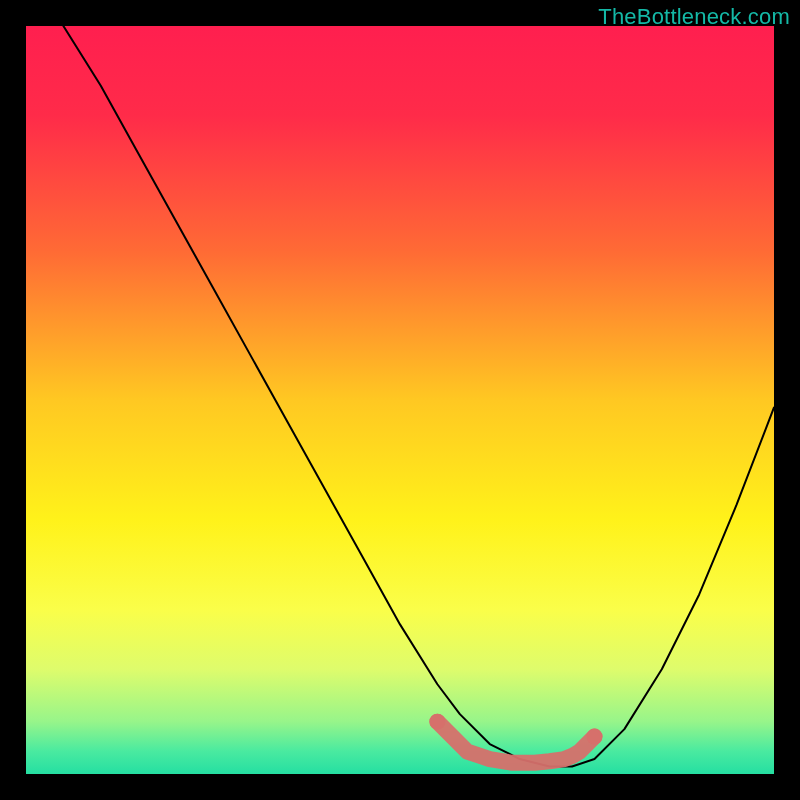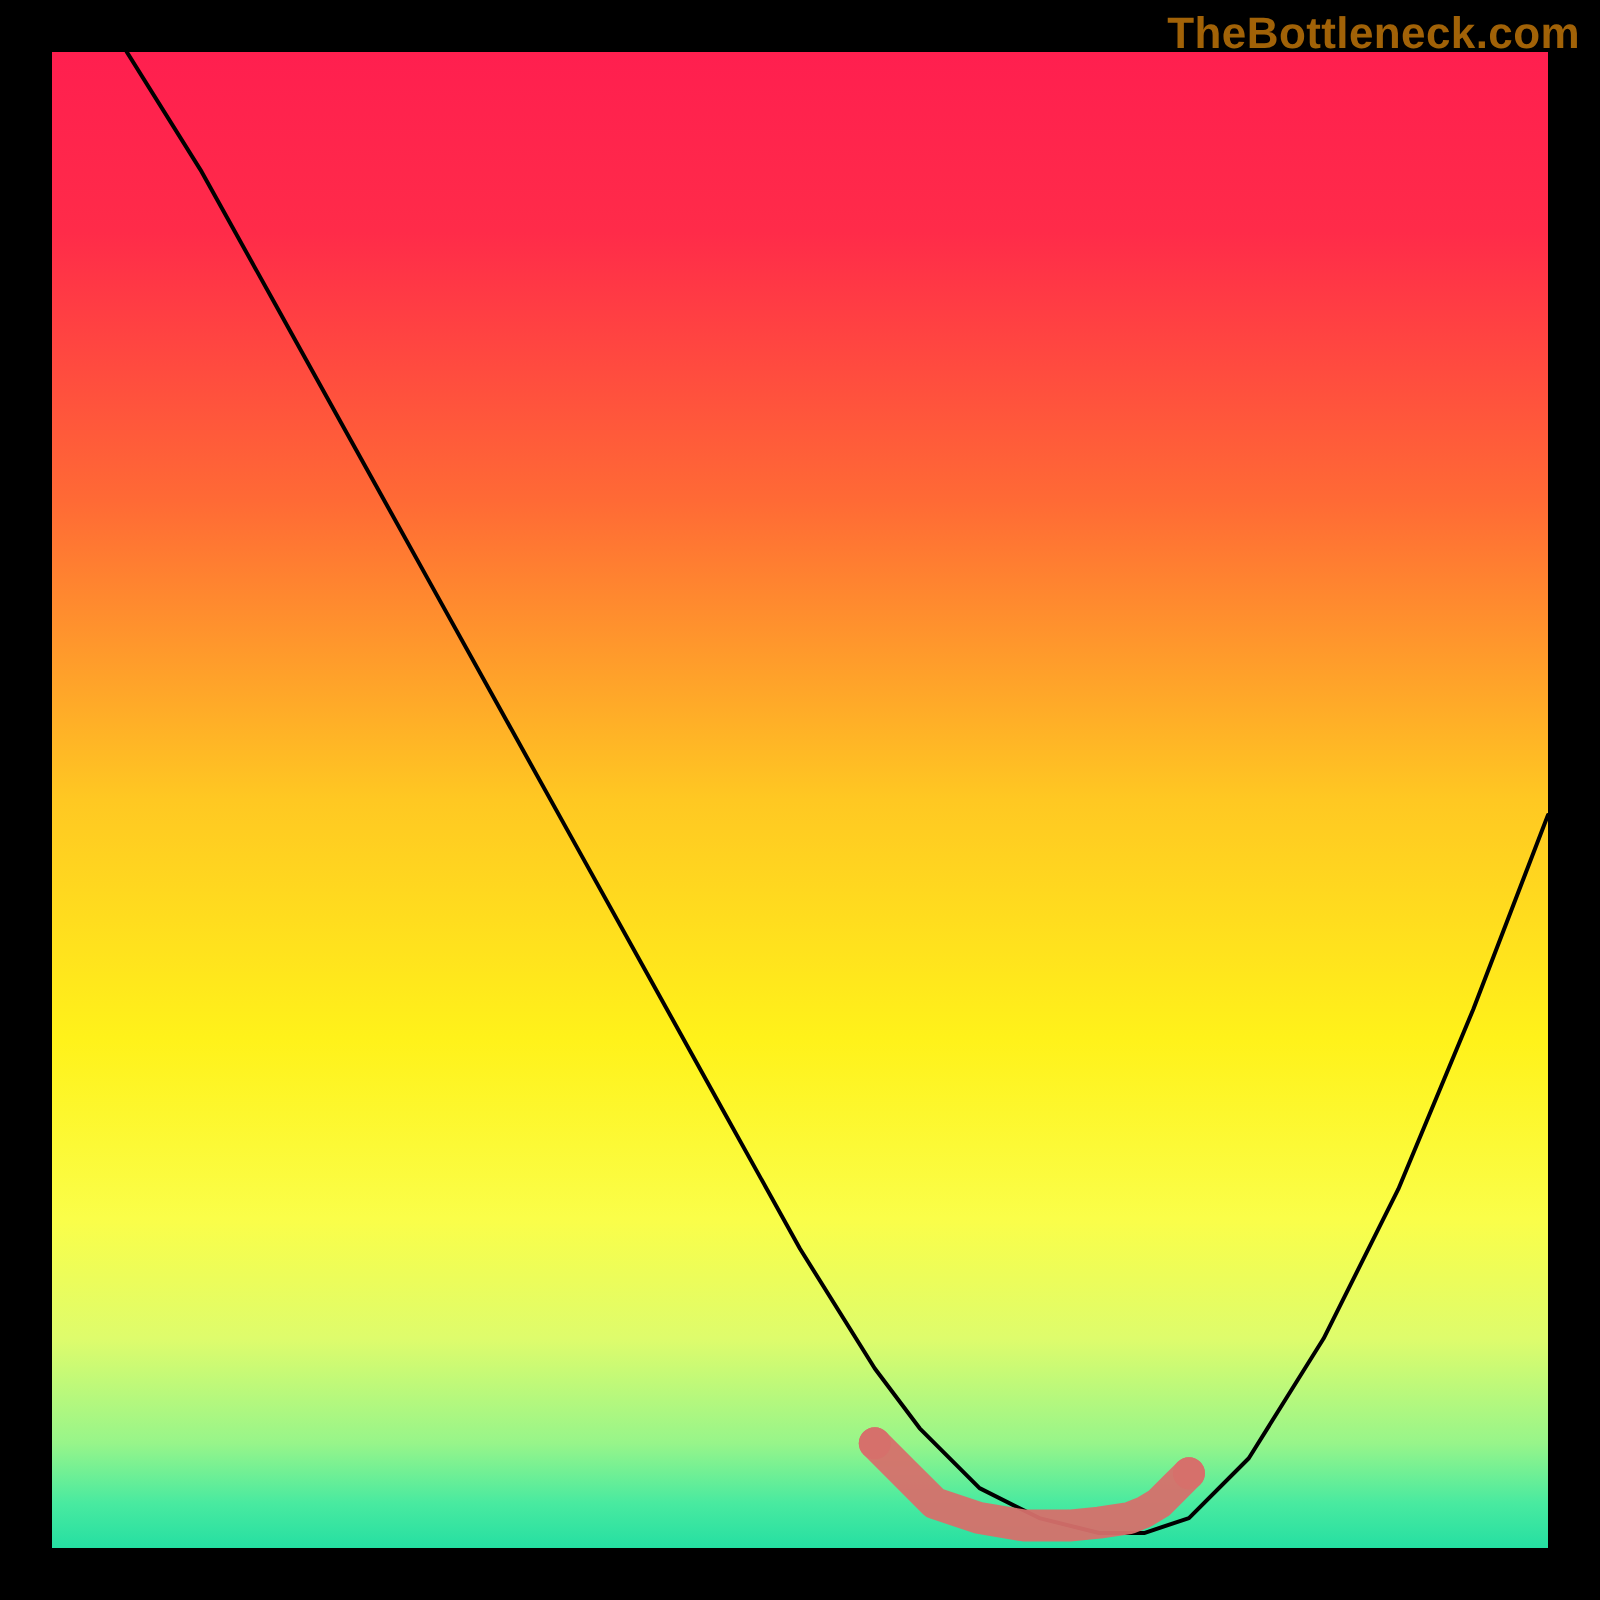--- a/index.html
+++ b/index.html
@@ -14,23 +14,23 @@
   .frame {
     position: relative;
     width: 800px;
     height: 800px;
     background: #000;
   }
   .watermark {
     position: absolute;
     top: 4px;
     right: 10px;
-    color: #a16207;
+    color: #14b8a6;
     font-size: 22px;
-    font-weight: 700;
+    font-weight: 400;
     letter-spacing: 0.2px;
     z-index: 10;
   }
   .plot-wrap {
     position: absolute;
     left: 26px;
     top: 26px;
     width: 748px;
     height: 748px;
     background: #000;

